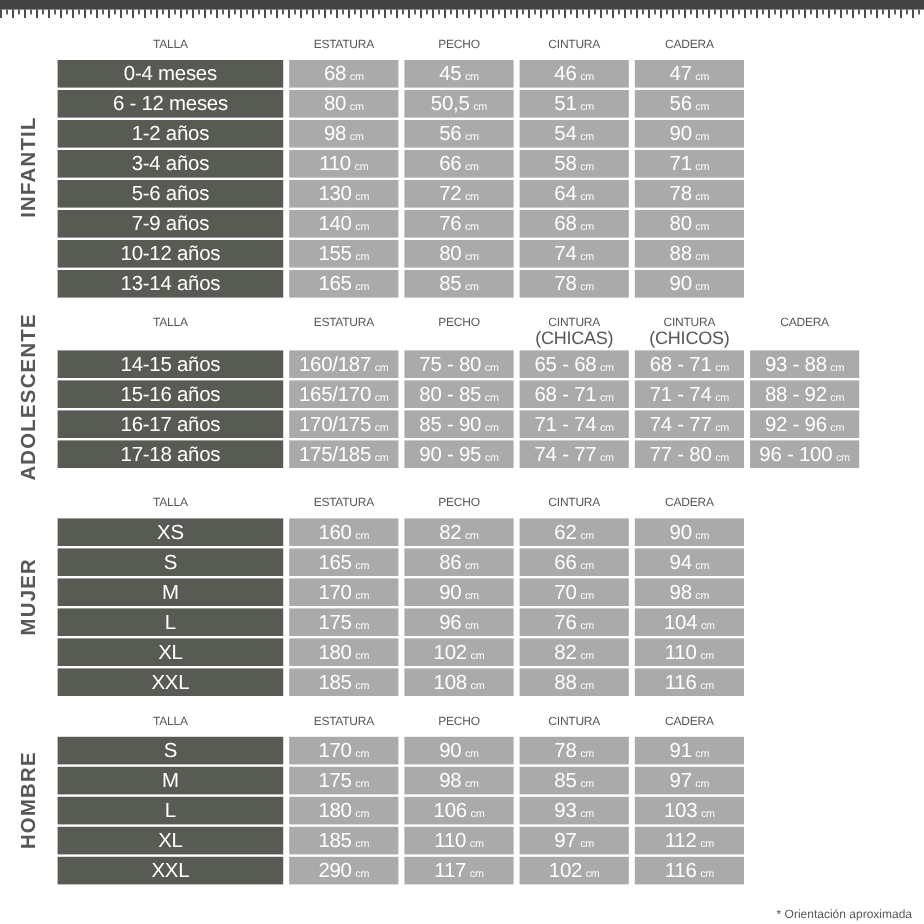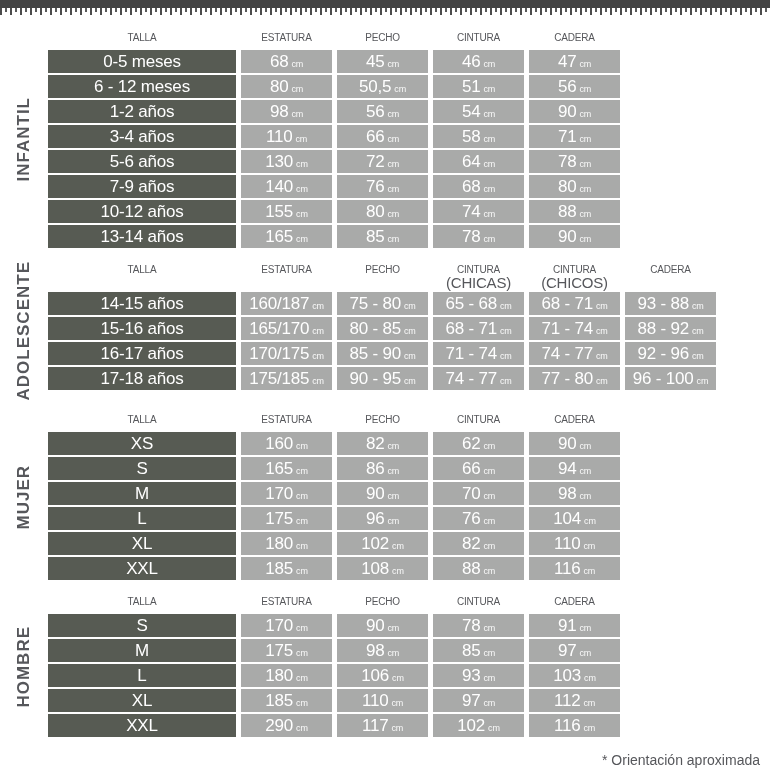--- a/index.html
+++ b/index.html
@@ -44,21 +44,21 @@
     height:23px;line-height:23px;text-align:center;color:#ffffff;
     font-size:17px;letter-spacing:-0.2px;white-space:nowrap;
   }
   .c-talla{width:188px;flex:0 0 188px;}
   .c-val{width:91px;flex:0 0 91px;margin-left:5px;}
   .dark{background:var(--dark-cell,#575b53);}
   .light{background:var(--light-cell,#a9aaa9);}
   .unit{font-size:9px;margin-left:3px;opacity:.95;}
   .footnote{
     position:absolute;right:10px;bottom:2px;
-    font-size:14px;color:var(--header-text,#56575b);letter-spacing:0;
+    font-size:10px;color:var(--header-text,#56575b);letter-spacing:0;
   }
 </style>
 </head>
 <body>
 
 <div class="page">
   <div class="tape">
     <div class="tape-bar"></div>
     <div class="tape-ticks"></div>
   </div>
@@ -79,21 +79,21 @@
               <div class="htitle">PECHO</div>
             </div>
             <div class="hcell c-val">
               <div class="htitle">CINTURA</div>
             </div>
             <div class="hcell c-val">
               <div class="htitle">CADERA</div>
             </div>
           </div>
           <div class="row">
-            <div class="cell c-talla dark">0-5 meses</div>
+            <div class="cell c-talla dark">0-4 meses</div>
             <div class="cell c-val light"><span>68</span><span class="unit">cm</span></div>
             <div class="cell c-val light"><span>45</span><span class="unit">cm</span></div>
             <div class="cell c-val light"><span>46</span><span class="unit">cm</span></div>
             <div class="cell c-val light"><span>47</span><span class="unit">cm</span></div>
           </div>
           <div class="row">
             <div class="cell c-talla dark">6 - 12 meses</div>
             <div class="cell c-val light"><span>80</span><span class="unit">cm</span></div>
             <div class="cell c-val light"><span>50,5</span><span class="unit">cm</span></div>
             <div class="cell c-val light"><span>51</span><span class="unit">cm</span></div>

